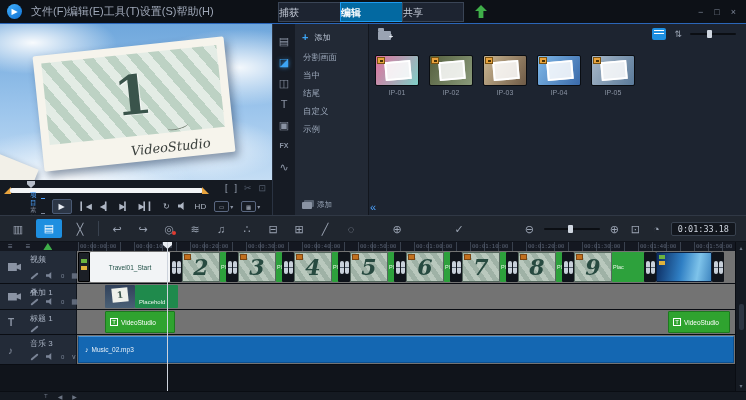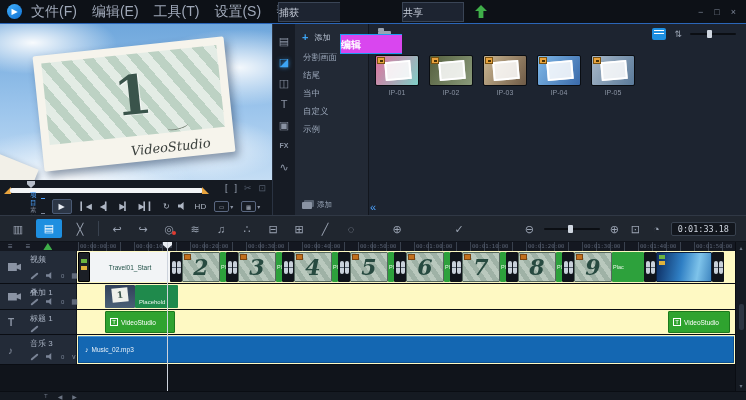--- a/index.html
+++ b/index.html
@@ -6,26 +6,26 @@
   .app{position:relative;width:746px;height:400px;background:#10141b;overflow:hidden;
        font-family:"Liberation Sans",sans-serif;color:#c3cad6;font-size:9px;}
   .app *{box-sizing:border-box;}
 
   
   .menubar{position:absolute;top:0;left:0;right:0;height:24px;background:#0d1117;
            border-bottom:1px solid #2b66b8;display:flex;align-items:center;z-index:9;}
   .logo{width:15px;height:15px;margin:0 9px 0 7px;border-radius:50%;
         background:linear-gradient(145deg,#41b1ff,#0f6fd0);color:#fff;font-size:8px;
         display:flex;align-items:center;justify-content:center;}
-  .menu-item{font-size:14px;color:#9fa8b8;margin-right:15px;cursor:default;}
+  .menu-item{font-size:11px;color:#9fa8b8;cursor:default;}
   .step-tabs{position:absolute;left:278px;top:2px;display:flex;}
   .tab{width:62px;height:20px;line-height:20px;font-size:10px;
        background:#1d2431;border:1px solid #3a4556;color:#c3cad6;border-right:none;}
   .tab:last-child{border-right:1px solid #3a4556;}
-  .tab.active{background:#d946ef;border-color:#1e9bf0;color:#fff;font-weight:bold;margin-top:32px;}
+  .tab.active{background:#0369a1;border-color:#1e9bf0;color:#fff;font-weight:bold;}
   .up-arrow{position:absolute;left:475px;top:5px;width:12px;height:13px;background:#3fae49;
             clip-path:polygon(50% 0,100% 46%,70% 46%,70% 100%,30% 100%,30% 46%,0 46%);}
   .win-controls{margin-left:auto;display:flex;gap:11px;padding-right:10px;font-size:9px;color:#7d8697;}
 
   .drag-dots{position:absolute;height:2px;width:28px;
              background:repeating-linear-gradient(90deg,#3b4452 0 1px,transparent 1px 3px);}
 
   
   .main{position:absolute;top:24px;left:0;width:746px;height:191px;display:flex;}
   .preview{width:272px;position:relative;background:#0c1016;}
@@ -133,21 +133,21 @@
 
   
   .ruler-row{position:absolute;top:242px;left:0;right:11px;height:9px;background:#141821;}
   .ruler-icons{position:absolute;left:8px;top:0;display:flex;gap:13px;font-size:8px;color:#7a8496;align-items:center;height:9px;}
   .tri-green{width:9px;height:7px;background:#3fae49;clip-path:polygon(50% 0,100% 100%,0 100%);}
   .ruler{position:absolute;left:78px;right:0;top:0;bottom:0;
          background:repeating-linear-gradient(90deg,#39414e 0 1px,transparent 1px 14px);}
   .ruler-label{position:absolute;top:1px;font-size:5.5px;color:#5d6678;font-family:"DejaVu Sans Mono",monospace;white-space:nowrap;}
 
   .tracks{position:absolute;top:251px;left:0;right:11px;height:140px;}
-  .track-row{position:relative;background:#fef9c3;border-bottom:1px solid #0a0d13;padding-left:44px;}
+  .track-row{position:relative;background:#737373;border-bottom:1px solid #0a0d13;padding-left:44px;}
   .track-head{position:absolute;left:0;top:0;bottom:0;width:77px;background:#232b38;border-right:1px solid #10151d;}
   .th-name{position:absolute;left:30px;top:3px;font-size:8px;color:#aab4c4;white-space:nowrap;}
   .th-sub{position:absolute;left:30px;bottom:4px;display:flex;align-items:center;gap:7px;}
   .pen{width:9px;height:2px;background:#7a8496;transform:rotate(-40deg);border-radius:1px;}
   .spk2{width:7px;height:7px;background:#7a8496;clip-path:polygon(0 32%,38% 32%,75% 0,75% 100%,38% 68%,0 68%);}
   .lvl{font-size:6px;color:#7a8496;margin-left:1px;}
   .grid-ic,.chev{font-size:7px;color:#7a8496;line-height:7px;}
   .th-icon{position:absolute;left:8px;top:50%;transform:translateY(-50%);color:#8a93a3;}
   .cam{width:13px;height:8px;background:#8a93a3;
        clip-path:polygon(0 0,68% 0,68% 30%,100% 8%,100% 92%,68% 70%,68% 100%,0 100%);}
@@ -285,22 +285,22 @@
           <div class="strip-ic small">FX</div>
           <div class="strip-ic">∿</div>
         </div>
       <div class="lib-cats">
         <div class="add-row">
           <span class="plus">+</span>
           <span class="add-label">添加</span>
         </div>
         <div>
             <div class="cat">分割画面</div>
+            <div class="cat">当中</div>
             <div class="cat">结尾</div>
-            <div class="cat">当中</div>
             <div class="cat">自定义</div>
             <div class="cat">示例</div>
           </div>
         <div class="cats-footer">
           <span class="stack-ic"></span>
           <span class="footer-label">添加</span>
         </div>
       </div>
       <div class="lib-gallery">
         <span class="collapse">«</span>

